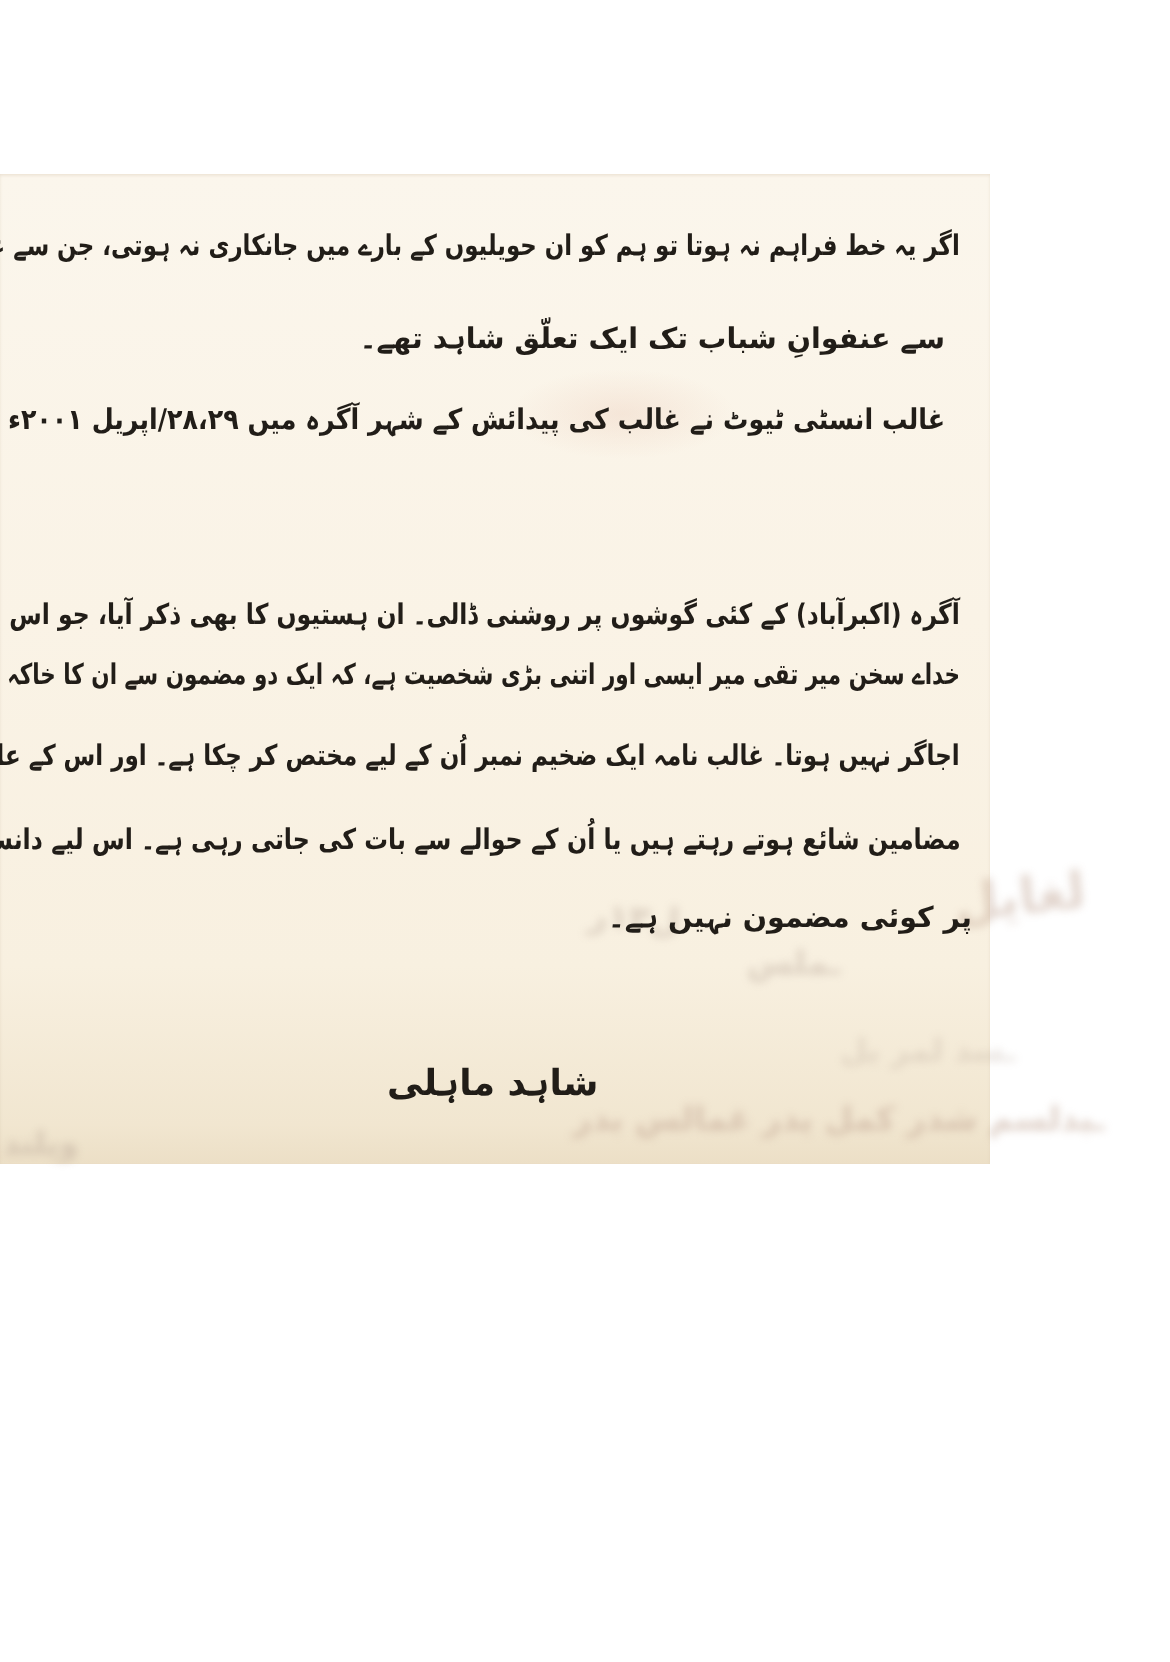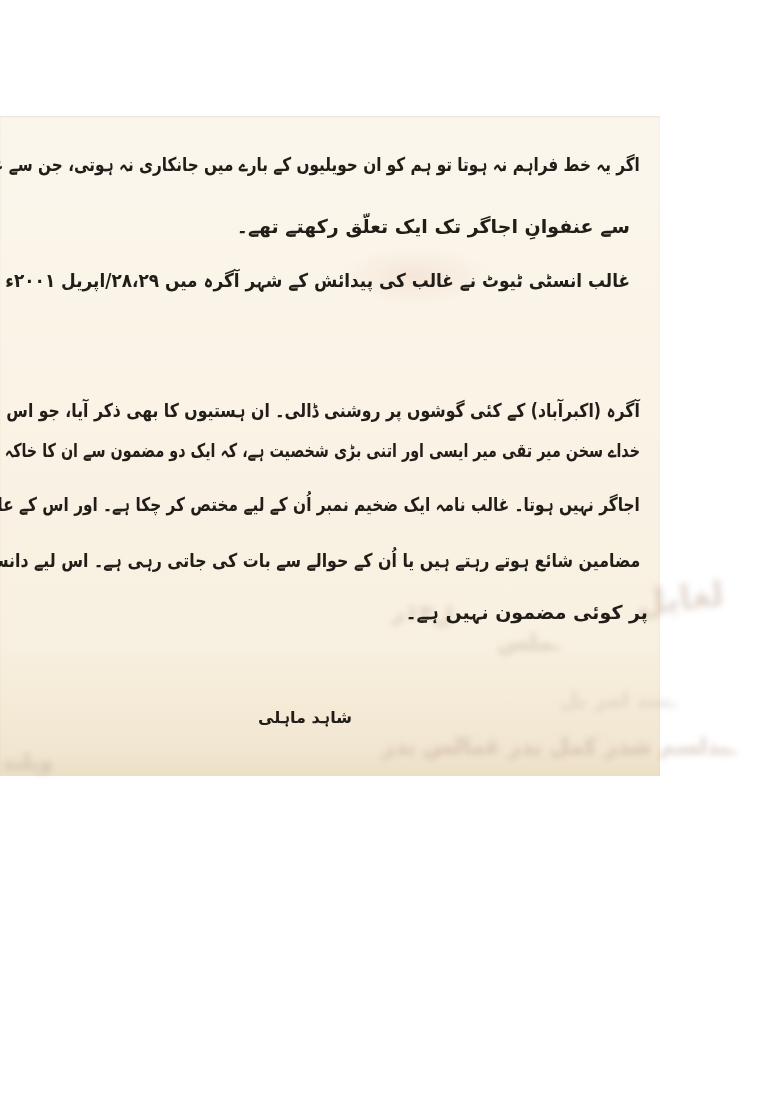--- a/index.html
+++ b/index.html
@@ -37,21 +37,21 @@
     transform-origin:100% 50%;
   }
   .line.short{left:auto;}
   .signature{
     position:absolute;
     left:258px;top:592px;
     direction:rtl;
     white-space:nowrap;
     color:#211d18;
     font-weight:bold;
-    font-size:16px;
+    font-size:24px;
   }
   
   .bleed{
     position:absolute;
     direction:rtl;
     white-space:nowrap;
     color:#bd9f8d;
     filter:blur(3px);
     opacity:.42;
     font-weight:bold;
@@ -75,21 +75,21 @@
   <div class="bleed g2" style="left:392px;top:484px;font-size:23px;transform:rotate(4deg);">ل١٣ر</div>
   <div class="bleed g2" style="left:560px;top:572px;font-size:21px;opacity:.3;letter-spacing:5px;">ـسد لمر يل</div>
   <div class="bleed" style="left:382px;top:618px;font-size:22px;opacity:.5;letter-spacing:3px;">ـبدلسم شدر كمل يدر غمالس بدر</div>
   <div class="bleed g2" style="left:2px;top:634px;font-size:21px;opacity:.45;letter-spacing:4px;">ويلند</div>
 
   <div class="line justify" style="top:26px;">
     <span class="fit" style="transform: scaleX(0.803437);">اگر یہ خط فراہم نہ ہوتا تو ہم کو ان حویلیوں کے بارے میں جانکاری نہ ہوتی، جن سے غالب اپنے بچپن</span>
   </div>
 
   <div class="line short" style="top:88px;right:30px;">
-    <span class="fit nofit">سے عنفوانِ اجاگر تک ایک تعلّق رکھتے تھے۔</span>
+    <span class="fit nofit">سے عنفوانِ شباب تک ایک تعلّق شاہد تھے۔</span>
   </div>
 
   <div class="line justify" style="top:142px;right:30px;left:38px;text-decoration:underline;">
     <span class="fit" style="transform: scaleX(0.89);">غالب انسٹی ٹیوٹ نے غالب کی پیدائش کے شہر آگرہ میں ۲۸،۲۹/اپریل ۲۰۰۱ء کو دو روز</span>
   </div>
 
 
   <div class="line justify" style="top:272px;">
     <span class="fit" style="transform: scaleX(0.825607);">آگرہ (اکبرآباد) کے کئی گوشوں پر روشنی ڈالی۔ ان ہستیوں کا بھی ذکر آیا، جو اس خاک سے اُٹھے۔</span>
   </div>

